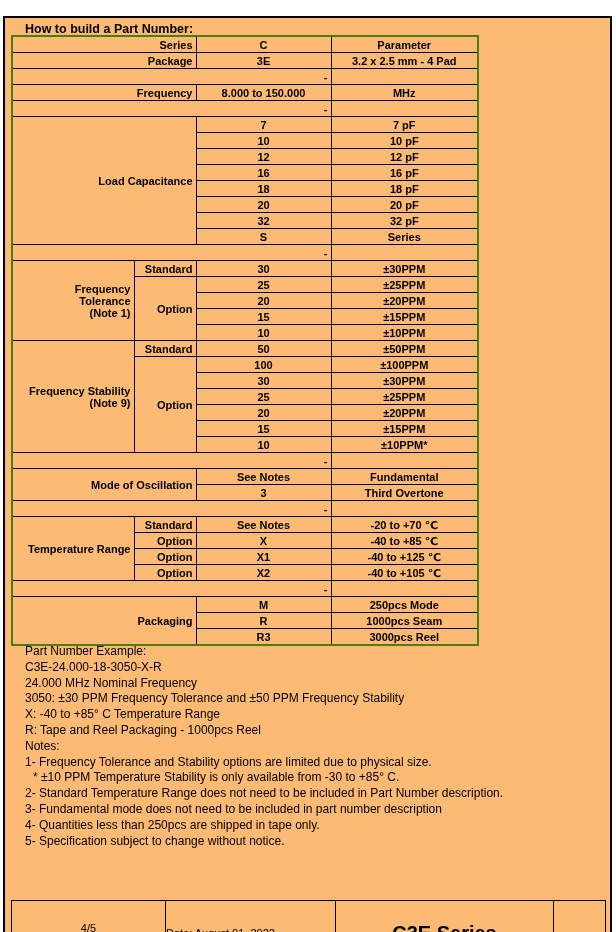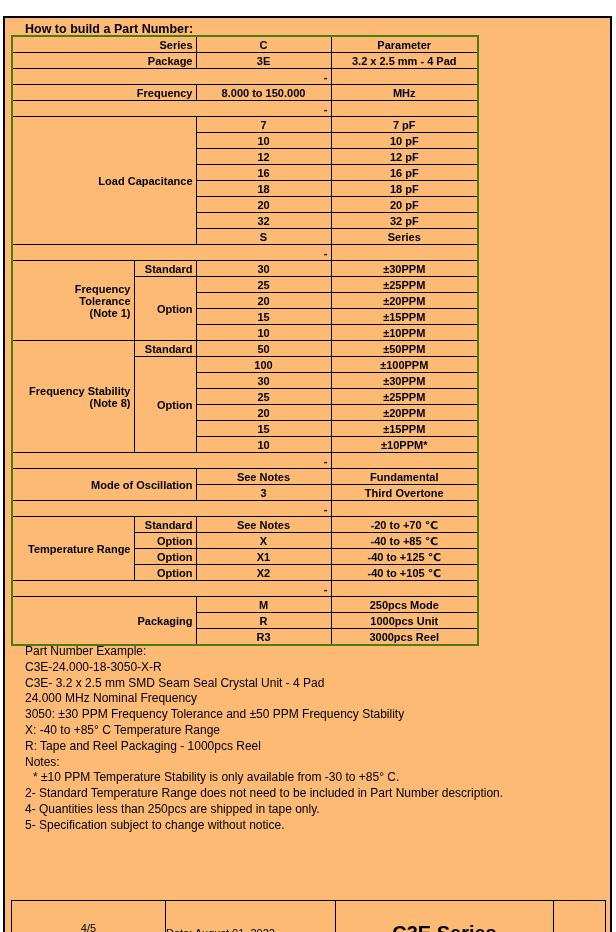--- a/index.html
+++ b/index.html
@@ -144,21 +144,21 @@
         <tr>
           <td class="al-c">15</td>
           <td class="al-c">±15PPM</td>
         </tr>
         <tr>
           <td class="al-c">10</td>
           <td class="al-c">±10PPM</td>
         </tr>
         <tr>
           <td rowspan="7" class="al-r">Frequency Stability
-(Note 8)</td>
+(Note 9)</td>
           <td class="al-r">Standard</td>
           <td class="al-c">50</td>
           <td class="al-c">±50PPM</td>
         </tr>
         <tr>
           <td rowspan="6" class="al-r">Option</td>
           <td class="al-c">100</td>
           <td class="al-c">±100PPM</td>
         </tr>
         <tr>
@@ -223,43 +223,44 @@
           <td colspan="3" class="al-r sep-cell">-</td>
           <td class="al-c"></td>
         </tr>
         <tr>
           <td colspan="2" rowspan="3" class="al-r">Packaging</td>
           <td class="al-c">M</td>
           <td class="al-c">250pcs Mode</td>
         </tr>
         <tr>
           <td class="al-c">R</td>
-          <td class="al-c">1000pcs Unit</td>
+          <td class="al-c">1000pcs Seam</td>
         </tr>
         <tr>
           <td class="al-c">R3</td>
           <td class="al-c">3000pcs Reel</td>
         </tr>
       </tbody>
   </table>
 
   <div class="textblock">
     <div id="example-lines">
         <div class="text-line">Part Number Example:</div>
         <div class="text-line">C3E-24.000-18-3050-X-R</div>
-        <div class="text-line">C3E- 3.2 x 2.5 mm SMD Seam Seal Crystal Unit - 4 Pad</div>
         <div class="text-line">24.000 MHz Nominal Frequency</div>
         <div class="text-line">3050: ±30 PPM Frequency Tolerance and ±50 PPM Frequency Stability</div>
         <div class="text-line">X: -40 to +85° C Temperature Range</div>
         <div class="text-line">R: Tape and Reel Packaging - 1000pcs Reel</div>
       </div>
     <div id="notes-lines">
         <div class="text-line">Notes:</div>
+        <div class="text-line">1- Frequency Tolerance and Stability options are limited due to physical size.</div>
         <div class="text-line indent-line">* ±10 PPM Temperature Stability is only available from -30 to +85° C.</div>
         <div class="text-line">2- Standard Temperature Range does not need to be included in Part Number description.</div>
+        <div class="text-line">3- Fundamental mode does not need to be included in part number description</div>
         <div class="text-line">4- Quantities less than 250pcs are shipped in tape only.</div>
         <div class="text-line">5- Specification subject to change without notice.</div>
       </div>
   </div>
 
   <table class="footer">
     <colgroup>
       <col style="width:154px">
         <col style="width:170px">
         <col style="width:218px">

